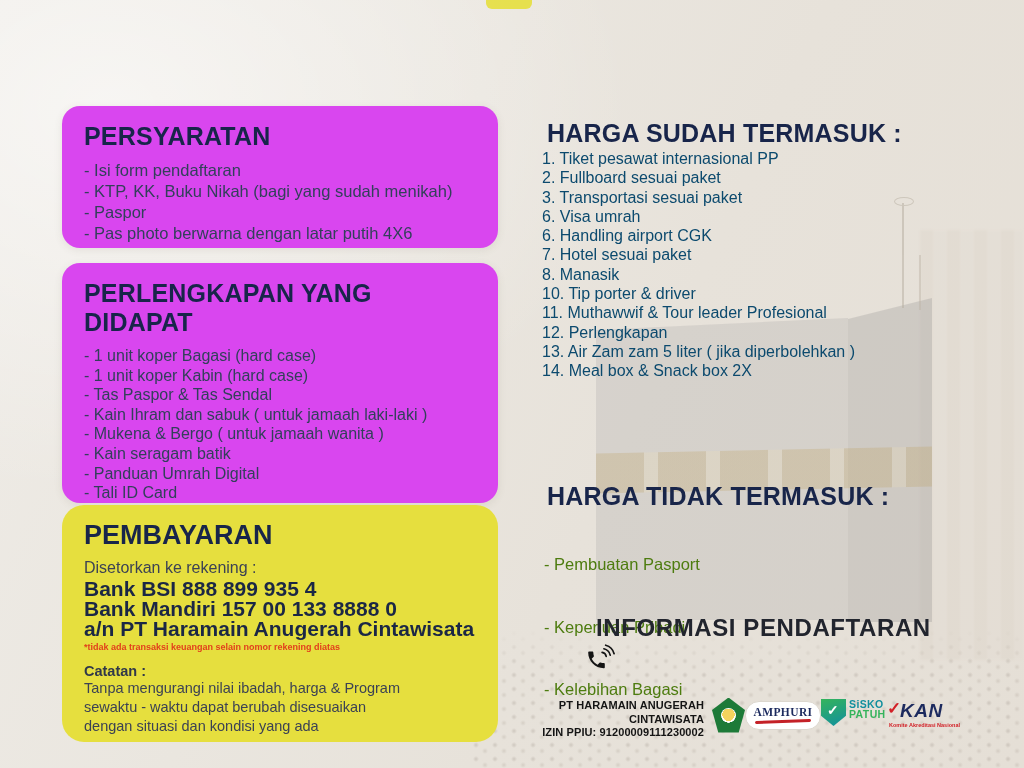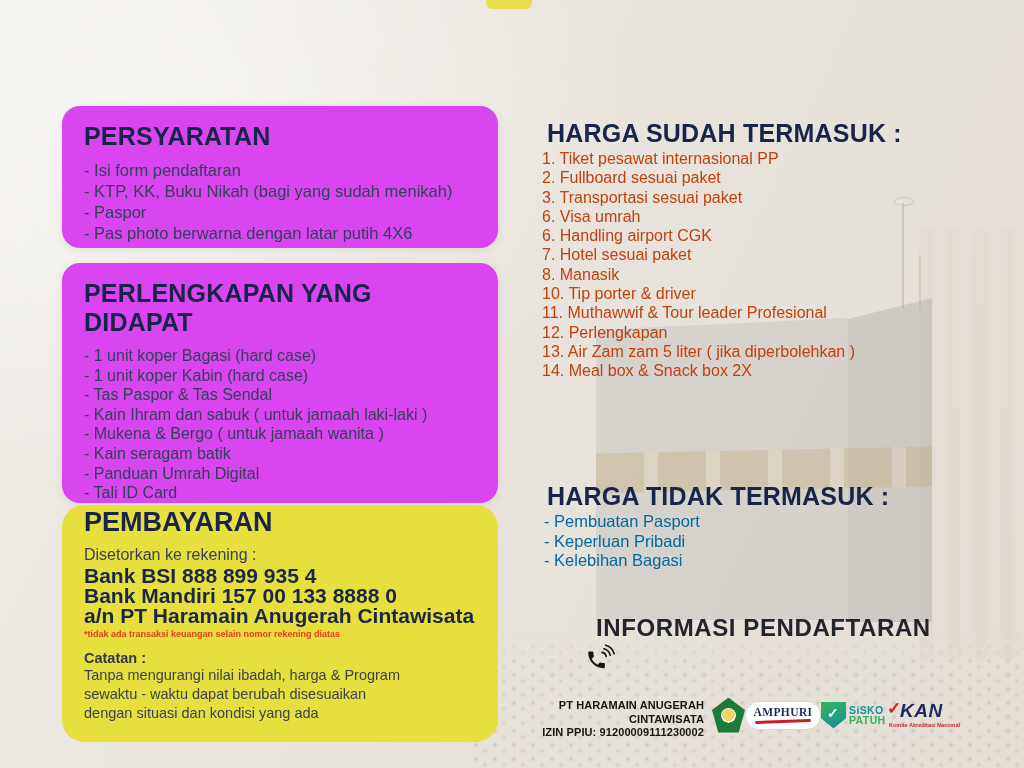--- a/index.html
+++ b/index.html
@@ -49,37 +49,37 @@
   .card { position:absolute; left:62px; width:436px; background:#d946ef; border-radius:18px;
     box-shadow:0 2px 8px rgba(90,80,60,.10); padding:14px 22px; box-sizing:border-box; overflow:hidden; }
   #card-persyaratan { top:106px; height:142px; }
   #card-perlengkapan { top:263px; height:240px; }
   .card-title { margin:2px 0 9px; font-size:25px; font-weight:800; letter-spacing:.2px; color:#18254a; }
   .card-item { font-size:16.5px; line-height:21px; color:#32405a; }
   #card-perlengkapan .card-item { line-height:19.6px; font-size:16px; }
 
   
   .yellow-box { position:absolute; left:62px; top:505px; width:436px; height:237px;
-    border-radius:22px; padding:0 22px; box-sizing:border-box; overflow:hidden; }
+    border-radius:22px; padding:13px 22px; box-sizing:border-box; overflow:hidden; }
   .pay-title { margin:2px 0 8px; font-size:27px; font-weight:800; color:#18254a; }
   .pay-intro { font-size:16px; color:#3c4254; margin-bottom:2px; }
   .pay-account { font-size:21px; font-weight:800; color:#1b2745; line-height:20px; }
   .pay-disclaimer { font-size:9px; font-weight:700; margin-top:3px; }
   .catatan-title { font-size:14.5px; font-weight:800; color:#30384a; margin-top:11px; }
   .catatan-line { font-size:14.5px; color:#3c4254; line-height:19px; }
 
   
   .r-title { position:absolute; left:542px; margin:5px; font-size:25px; font-weight:800;
     letter-spacing:.2px; color:#18254a; }
   #harga-sudah-title { top:114px; }
   #harga-sudah-list  { position:absolute; left:542px; top:149px; }
-  #harga-sudah-list .r-item { font-size:16px; line-height:19.3px; color:#c2410c; }
+  #harga-sudah-list .r-item { font-size:16px; line-height:19.3px; color:#0c4a6e; }
   #harga-tidak-title { top:477px; }
   #harga-tidak-list  { position:absolute; left:544px; top:512px; }
-  #harga-tidak-list .r-item { font-size:16.5px; line-height:19.5px; color:#0369a1; }
+  #harga-tidak-list .r-item { font-size:16.5px; line-height:19.5px; color:#4d7c0f;margin-top:43px; }
 
   #informasi-title { position:absolute; left:584px; top:602px; margin:12px;
     font-size:24px; font-weight:800; letter-spacing:.6px; color:#22252e; }
   .phone-wrap { position:absolute; left:583px; top:643px; width:32px; height:32px; }
 
   
   .footer-text { position:absolute; left:512px; top:699px; width:192px; text-align:right;
     font-size:11px; font-weight:700; color:#141414; line-height:13.5px; letter-spacing:.1px; }
   .logos { position:absolute; left:712px; top:696px; height:38px; display:flex; align-items:center; }
 
@@ -88,21 +88,21 @@
   .logo-kemenag::after { content:""; position:absolute; left:9px; top:10px; width:15px; height:15px;
     border-radius:50%; background:radial-gradient(circle at 50% 45%, #f4d35e 0 55%, #fff 56% 70%, #1d7a38 71%); }
 
   .logo-amphuri { width:76px; height:29px; background:#fff; border:1px solid #ddd8cf; border-radius:14px;
     display:flex; flex-direction:column; align-items:center; justify-content:center; box-sizing:border-box; }
   .logo-amphuri .amphuri-word { font-family:"Liberation Serif", serif; font-size:11.5px; font-weight:700;
     color:#1c2a5e; letter-spacing:.4px; line-height:11px; }
   .logo-amphuri .amphuri-swoosh { width:56px; height:3px; background:#c42127; border-radius:2px;
     margin-top:2px; transform:rotate(-2deg); }
 
-  .logo-sisko { width:66px; height:32px; display:flex; align-items:center; gap:3px; }
+  .logo-sisko { width:66px; height:32px; display:flex; align-items:flex-start; gap:3px; }
   .sisko-shield { width:25px; height:27px; position:relative;
     background:linear-gradient(160deg, #35b45c 0%, #118f9e 100%);
     clip-path:polygon(0 0, 100% 0, 100% 62%, 50% 100%, 0 62%); }
   .sisko-shield::after { content:"✓"; position:absolute; left:6px; top:3px; color:#fff;
     font-size:14px; font-weight:800; }
   .sisko-text { display:flex; flex-direction:column; }
   .sisko-top { font-size:10.5px; font-weight:800; color:#118f9e; line-height:10px; letter-spacing:.4px; }
   .sisko-bottom { font-size:10.5px; font-weight:800; color:#35b45c; line-height:10px; letter-spacing:.4px; }
 
   .logo-kan { width:72px; height:32px; position:relative; }

